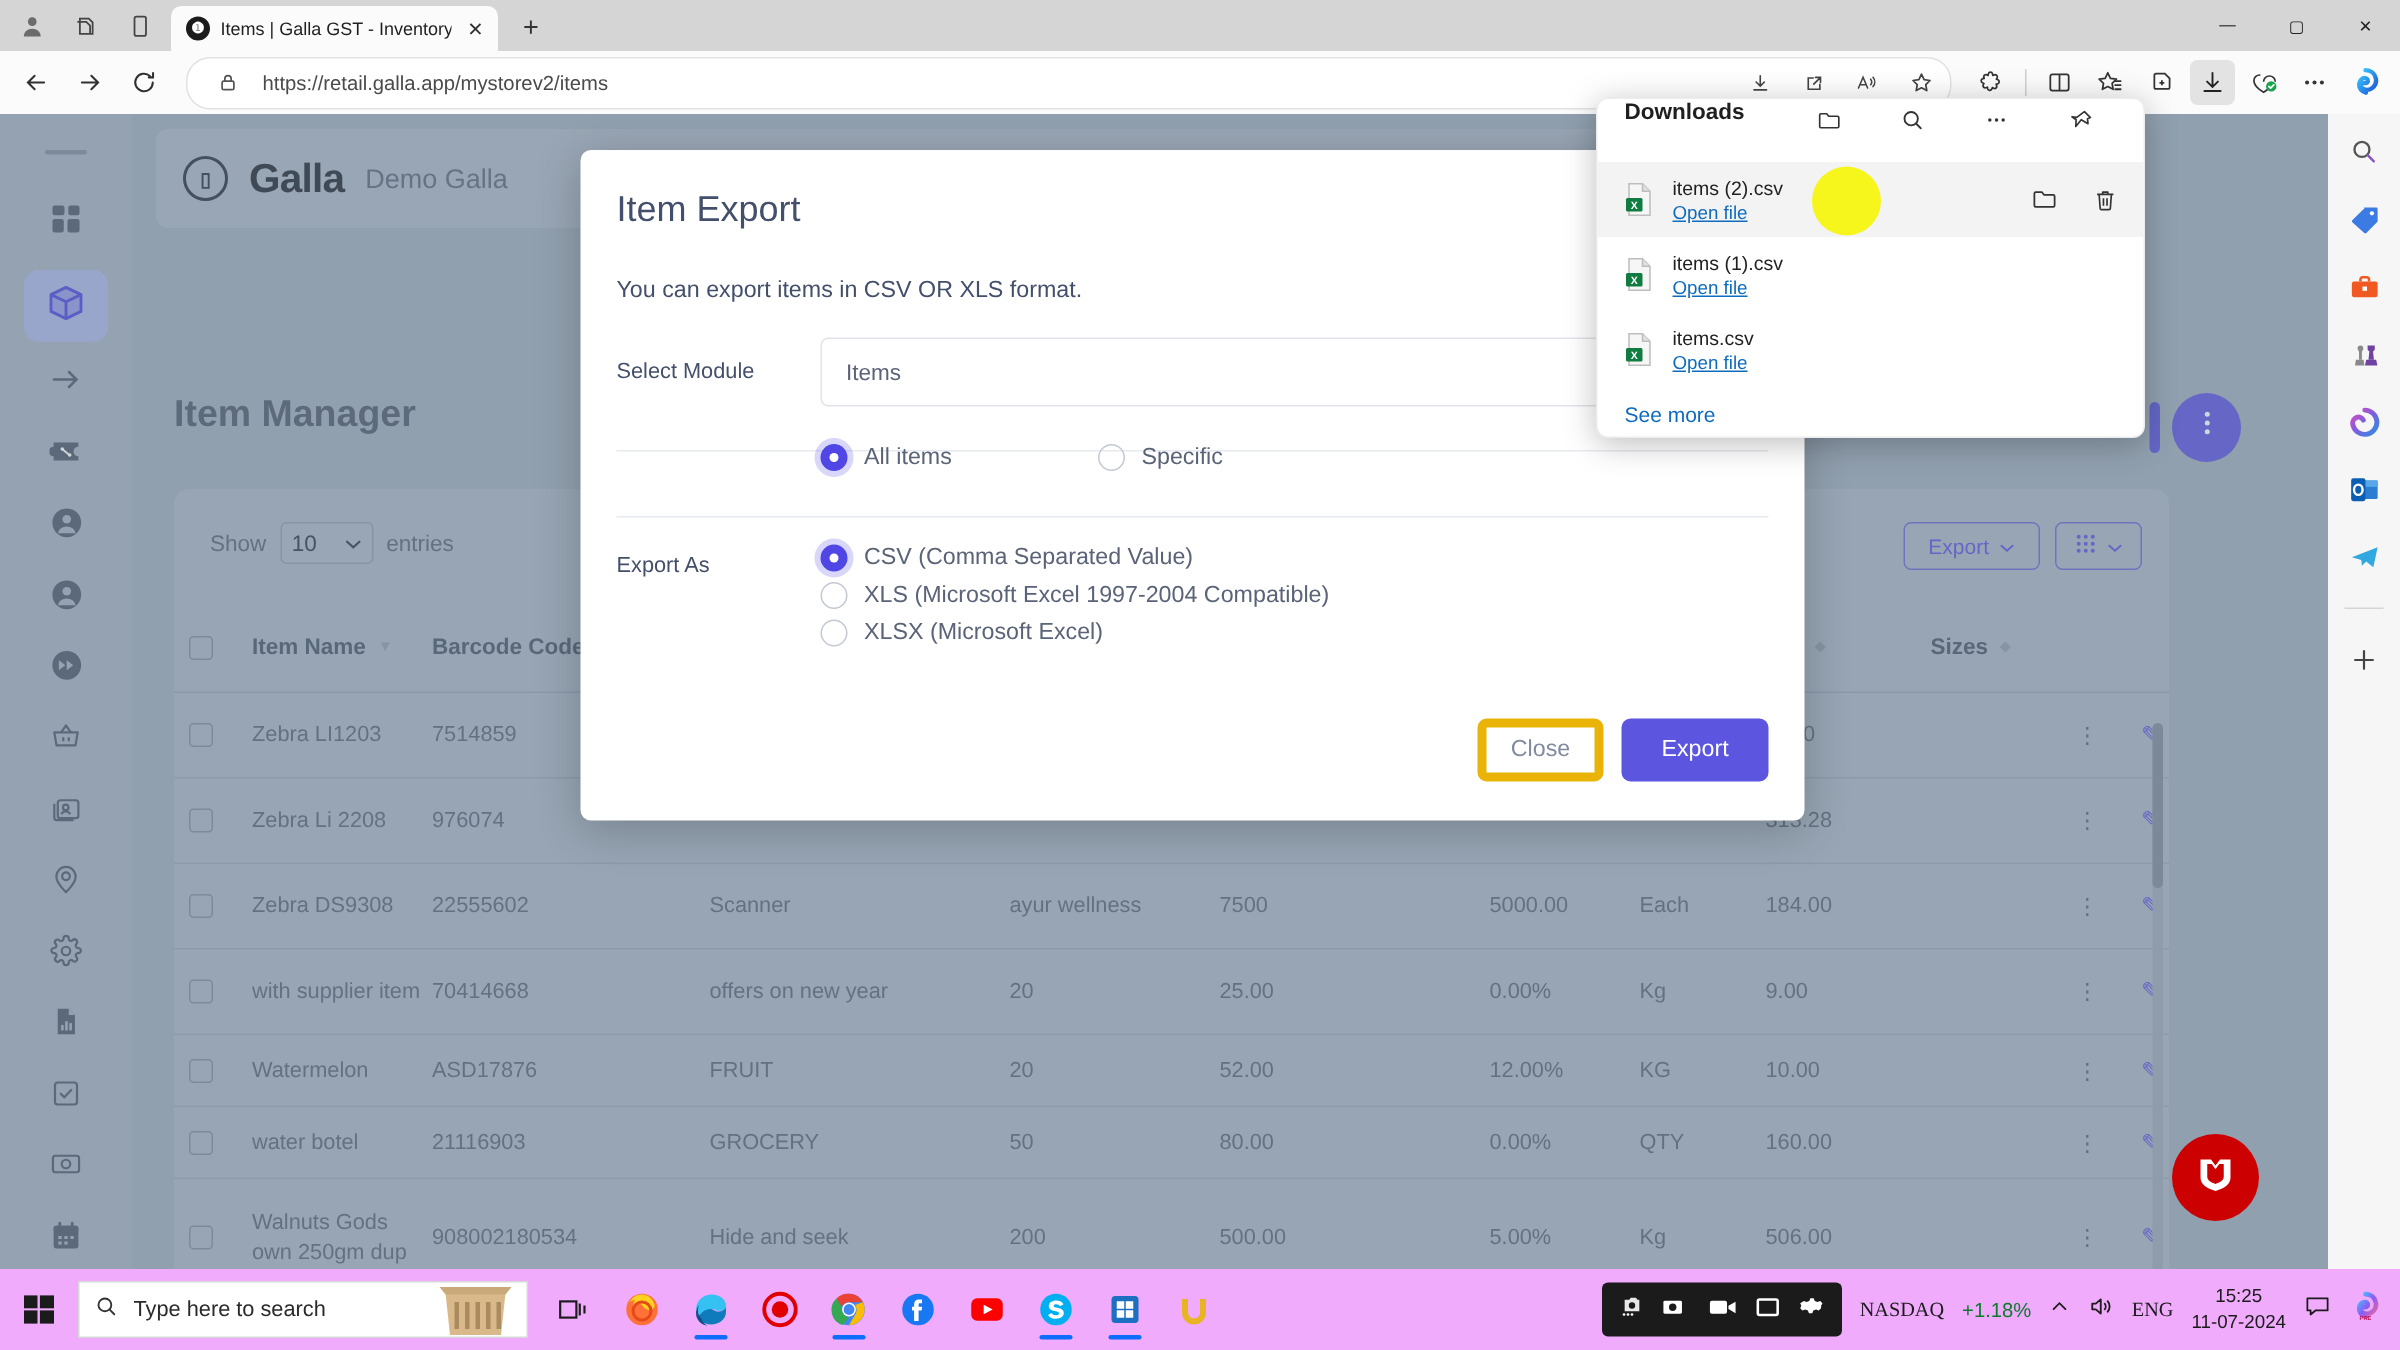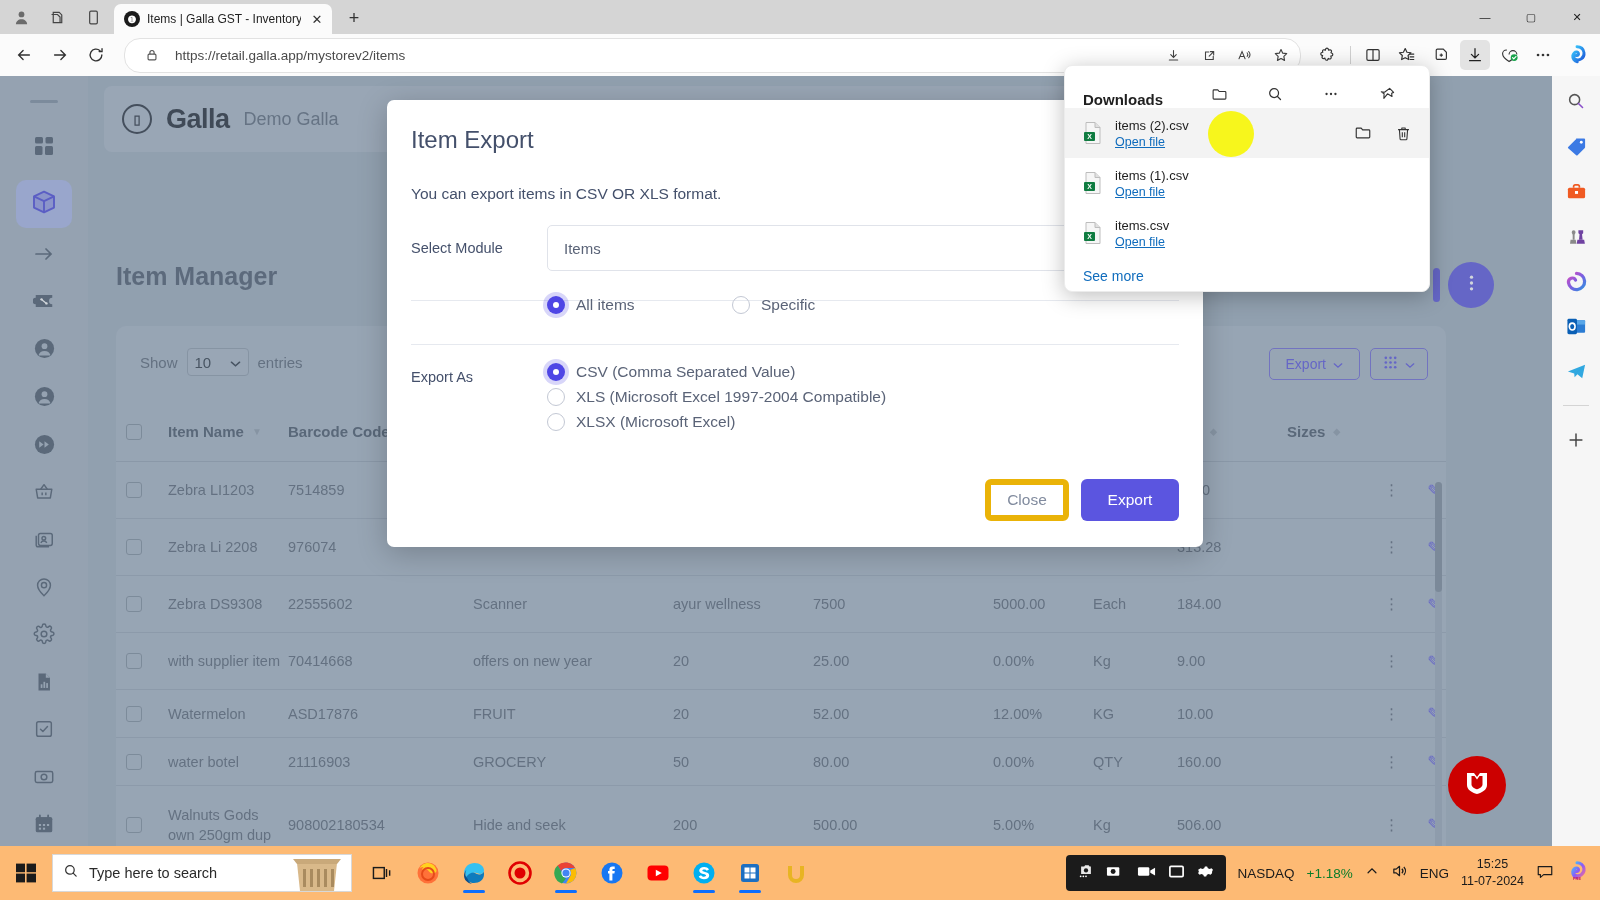--- a/index.html
+++ b/index.html
@@ -181,53 +181,53 @@
     font-size: 15.5px; }
   .btn-close { width: 84px; border: 6px solid #eab308; color: #818b9e; background: #fff; }
   .btn-export { width: 98px; background: #5b55e0; color: #fff; }
 
   
   .dl-panel {
     position: absolute; left: 1064px; top: 65px; width: 366px; height: 227px;
     background: #ffffff; border-radius: 8px; box-shadow: 0 4px 22px rgba(0,0,0,0.26);
     z-index: 60; border: 1px solid #ececec;
   }
-  .dl-head { height: 42px; display: flex; align-items: flex-end; padding: 0 28px 0 18px; gap: 28px; }
+  .dl-head { height: 42px; display: flex; align-items: flex-start; padding: 0 28px 0 18px; gap: 28px; }
   .dl-title { font-size: 15px; color: #1f1f1f; font-weight: 600; flex: 1; }
   .dl-hico { width: 28px; height: 28px; display:flex;align-items:center;justify-content:center; color:#333; }
   .dl-item { height: 50px; display: flex; align-items: center; padding: 0 12px 0 18px; gap: 12px; position: relative; }
   .dl-item.hl { background: #f3f3f3; }
   .dl-file { flex: 1; }
   .dl-name { font-size: 13px; color: #1f1f1f; line-height: 17px; }
   .dl-open { font-size: 12.5px; color: #0f6cbd; text-decoration: underline; line-height: 16px; }
   .dl-aico { width: 28px; height: 28px; display:flex;align-items:center;justify-content:center; color:#333; }
   .dl-more { padding: 10px 0 0 18px; font-size: 14px; color: #0f6cbd; }
   .csv-ico { width: 20px; height: 24px; flex: 0 0 20px; position: relative; }
   .yellow-dot { position: absolute; left: 143px; top: 3px; width: 46px; height: 46px;
      border-radius: 50%; background: #f7f61c; }
 
   
   .taskbar {
     position: absolute; left: 0; bottom: 0; width: 1600px; height: 54px;
-    background: #fdba74; display: flex; align-items: center;
+    background: #f0abfc; display: flex; align-items: center;
   }
   .start { width: 52px; height: 54px; display:flex;align-items:center;justify-content:center; }
   .tb-search {
     width: 300px; height: 38px; background: #fff; border: 1px solid #d8d8d8;
     display: flex; align-items: center; padding: 0 10px; gap: 10px; position: relative; overflow: hidden;
   }
   .tb-search-txt { font-size: 14.5px; color: #2a2a2a; }
   .tb-apps { display: flex; align-items: center; gap: 6px; margin-left: 10px; }
   .tb-app { width: 40px; height: 44px; display:flex;align-items:center;justify-content:center; position: relative; }
   .tb-app.run::after { content:''; position:absolute; bottom: 2px; left: 9px; width: 22px; height: 3px;
      background: #0d6efd; border-radius: 2px; }
   .tray { margin-left: auto; display: flex; align-items: center; gap: 12px; padding-right: 12px; }
   .rec-bar { height: 36px; background: #1b1b1b; border-radius: 4px; display: flex; align-items: center;
      gap: 12px; padding: 0 12px; }
-  .tray-txt { font-size: 13.5px; color: #1b1b1b; }
+  .tray-txt { font-size: 13.5px; color: #1b1b1b; font-family: Liberation Serif, serif; }
   .tray-green { font-size: 13.5px; color: #0a7c29; }
   .clock { font-size: 12.5px; color: #1b1b1b; text-align: center; line-height: 17px; }
 </style>
 </head>
 <body>
 
 <div id="root">
 
   <div class="browser-titlebar">
     <div class="tb-icons">

